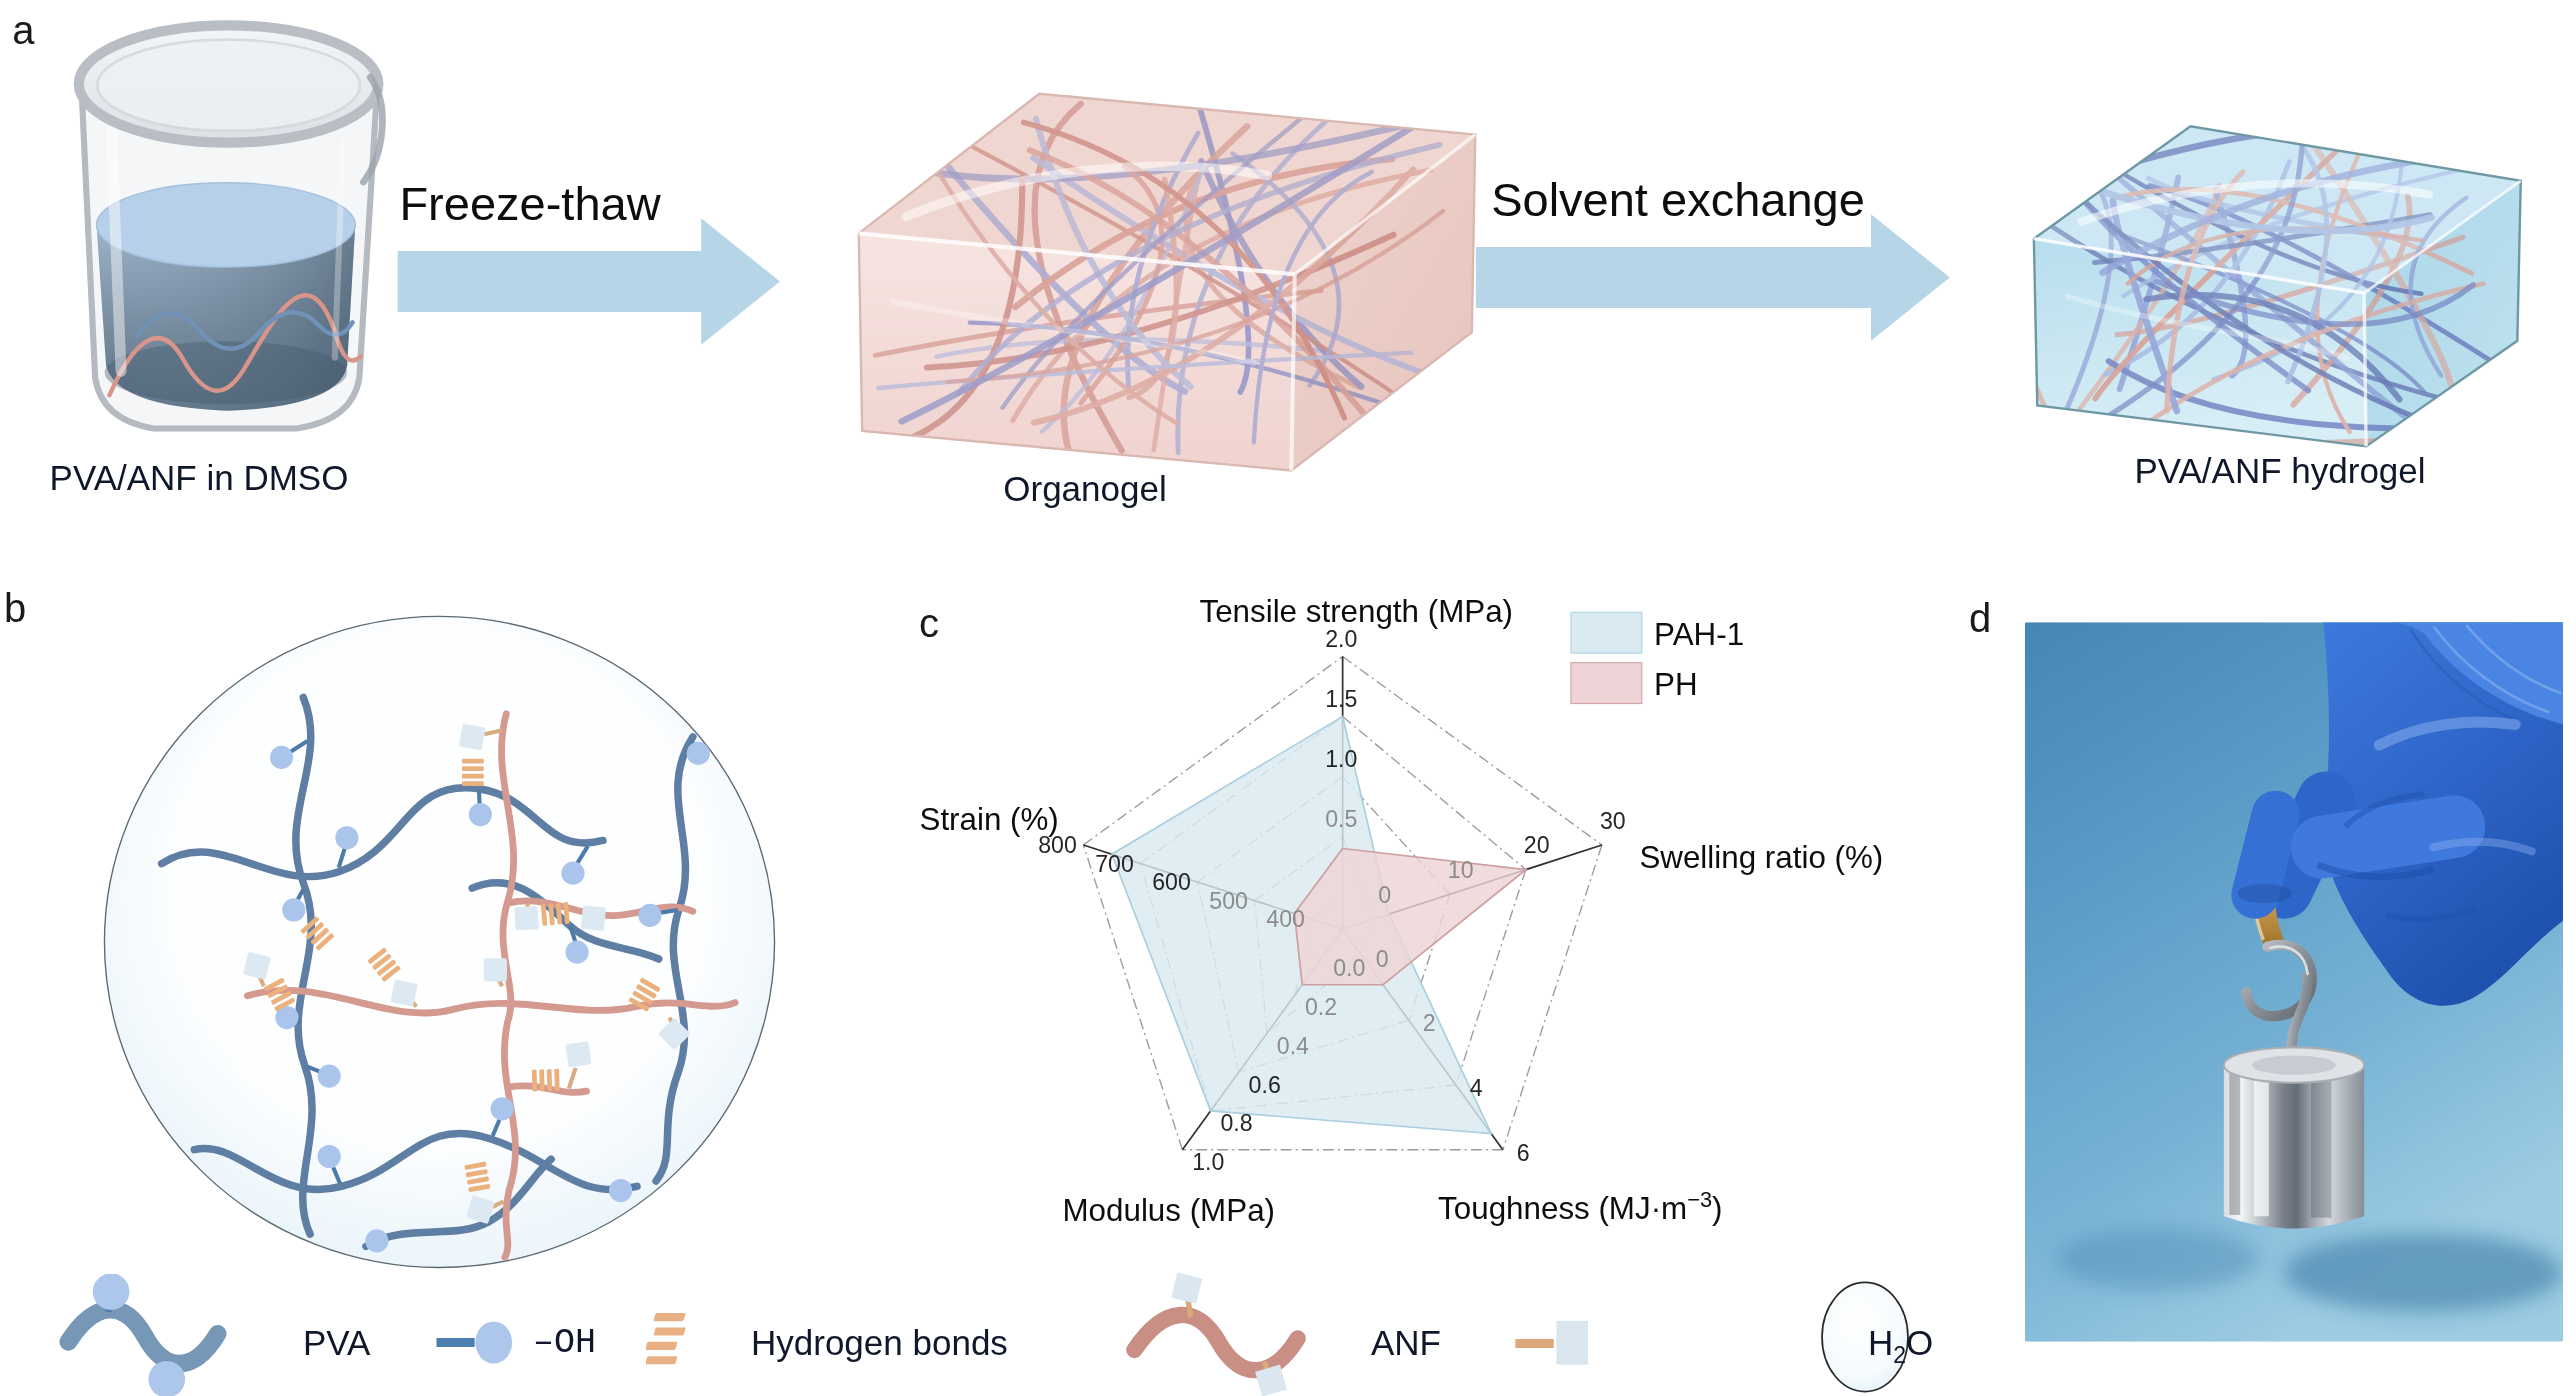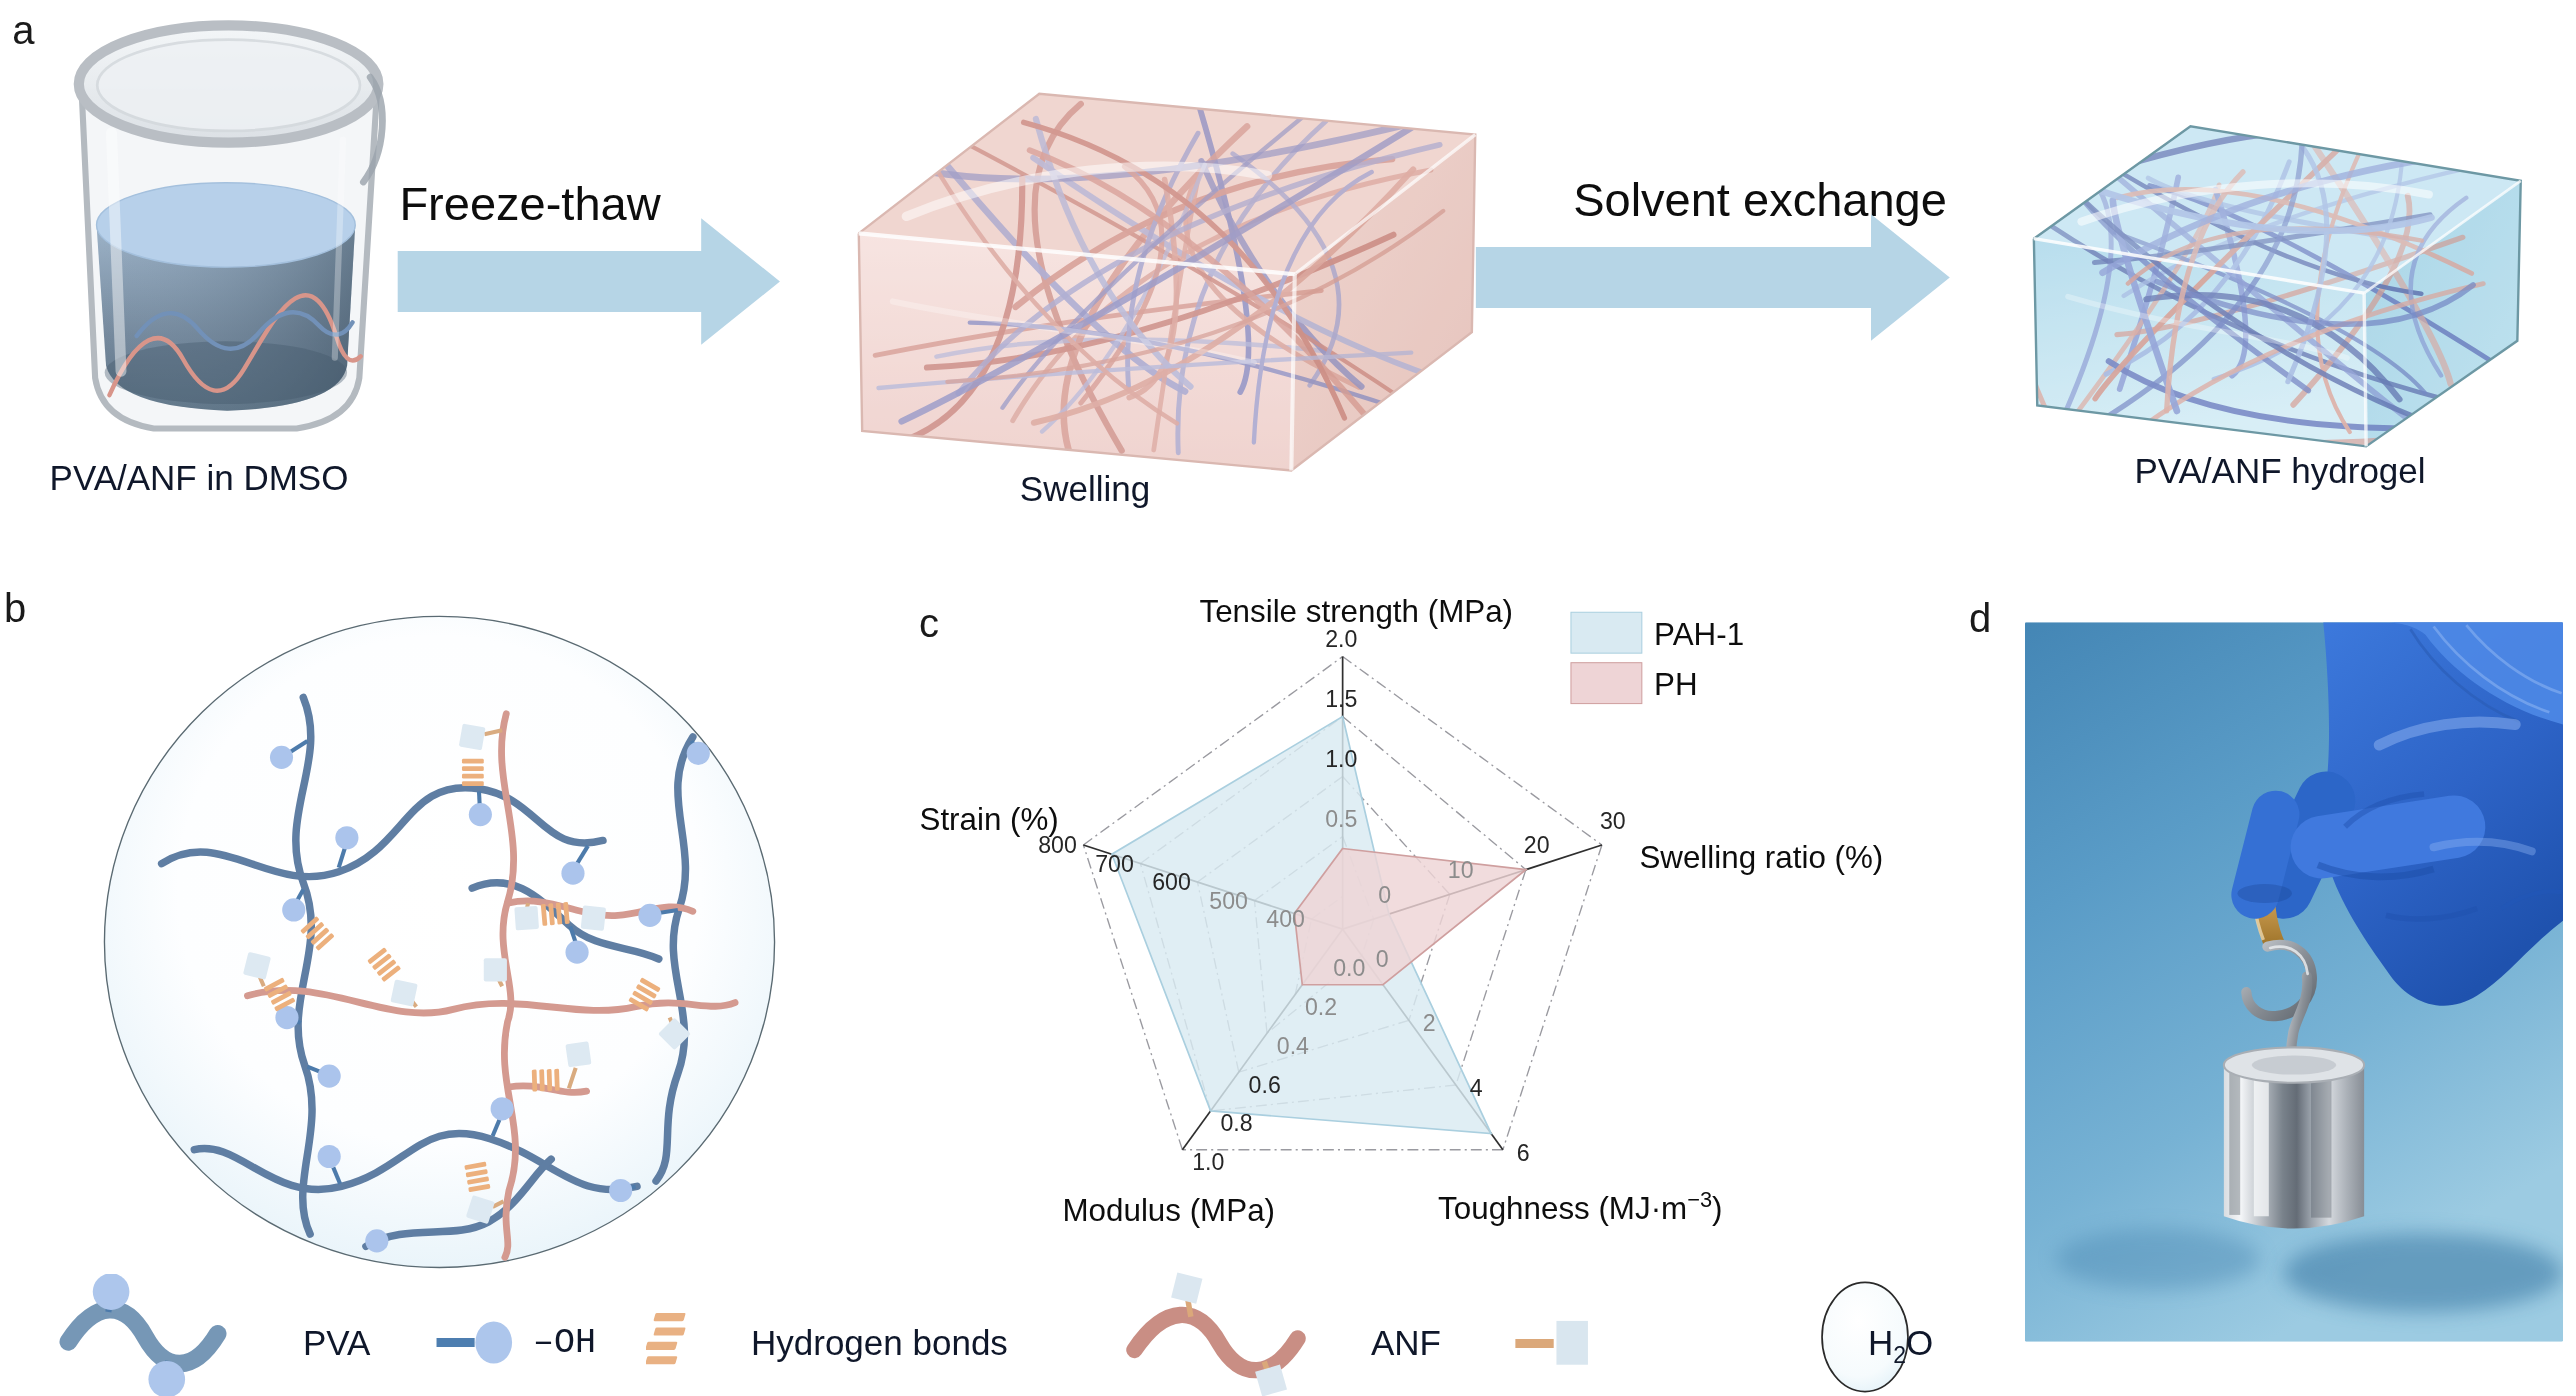--- a/index.html
+++ b/index.html
@@ -120,23 +120,23 @@
     <polygon points="80,300 345,95 985,155 720,360" fill="#f2d8d2" opacity="0.4"></polygon>
     <polygon points="80,300 720,360 715,648 85,590" fill="#f6e2df" opacity="0.35"></polygon>
     <polygon points="720,360 985,155 980,445 715,648" fill="#eccdc7" opacity="0.35"></polygon>
     <polyline points="80,300 345,95 985,155 980,445 715,648 85,590 80,300" fill="none" stroke="#dab8b1" stroke-width="3.5"></polyline>
     <line x1="80" y1="300" x2="720" y2="360" stroke="#ffffff" stroke-width="6" opacity="0.85"></line>
     <line x1="720" y1="360" x2="715" y2="648" stroke="#ffffff" stroke-width="6" opacity="0.7"></line>
     <line x1="720" y1="360" x2="985" y2="155" stroke="#ffffff" stroke-width="5" opacity="0.7"></line>
     <path d="M150,275 C320,205 520,185 680,215" fill="none" stroke="#ffffff" stroke-width="14" opacity="0.5" stroke-linecap="round"></path>
     <path d="M130,400 C320,440 520,455 660,490" fill="none" stroke="#ffffff" stroke-width="9" opacity="0.28" stroke-linecap="round"></path>
   </svg>
-  <div class="caption" style="left:1085px;top:469px;">Swelling</div>
-
-  <div class="arrow-label" style="left:1760px;top:172px;">Solvent exchange</div>
+  <div class="caption" style="left:1085px;top:469px;">Organogel</div>
+
+  <div class="arrow-label" style="left:1678px;top:172px;">Solvent exchange</div>
   <svg class="abs" style="left:1475px;top:213px;" width="477" height="129" viewBox="0 0 700 190">
     <polygon points="0,50 582,50 582,2 698,95 582,188 582,140 0,140" fill="#b6d5e6"></polygon>
   </svg>
 
   <svg class="abs" style="left:1993px;top:65px;" width="572" height="395" viewBox="0 0 840 580">
     <defs>
       <linearGradient id="hydFront" x1="0" y1="0" x2="0.3" y2="1">
         <stop offset="0" stop-color="#aed8ea"></stop>
           <stop offset="1" stop-color="#dcf0f7"></stop>
       </linearGradient>

